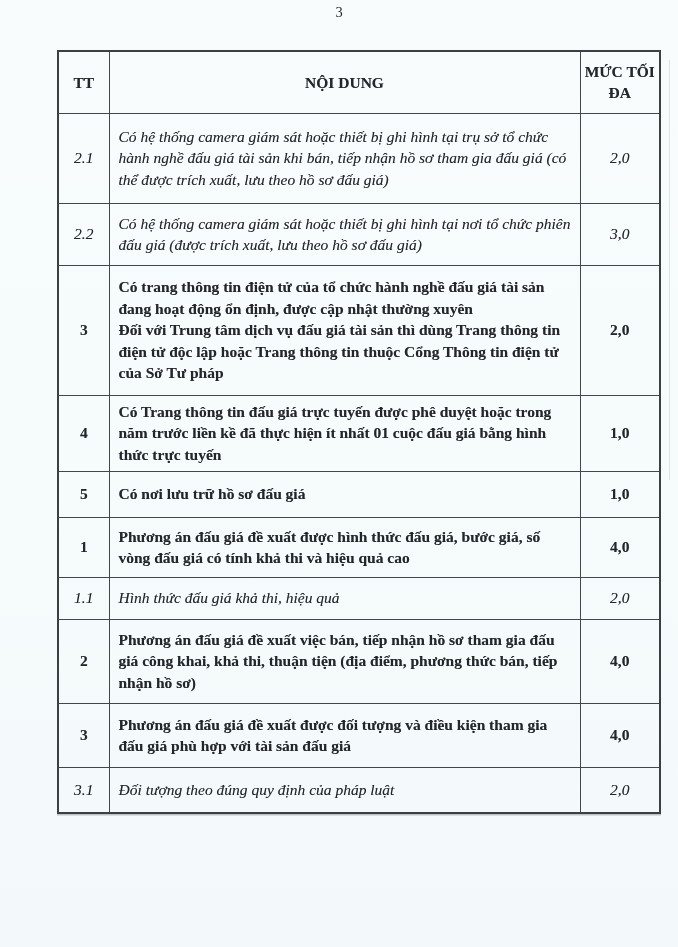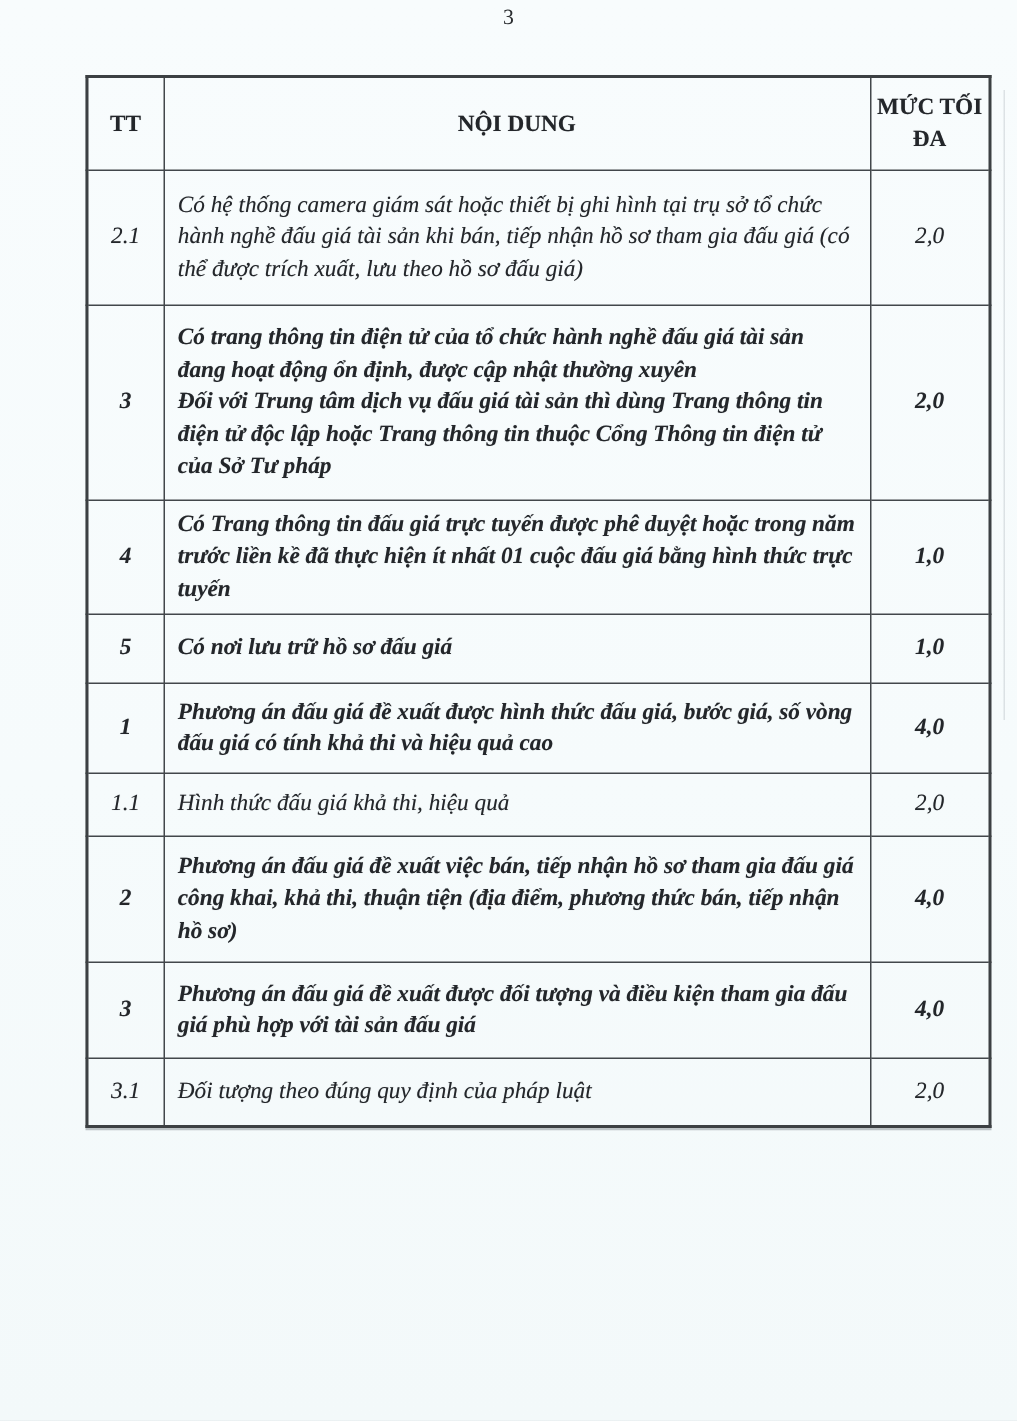--- a/index.html
+++ b/index.html
@@ -77,21 +77,21 @@
     text-align: left;
     padding: 4px 8px 4px 9px;
   }
   td.score {
     text-align: center;
     padding: 2px;
   }
 
   
   .it { font-style: italic; font-weight: normal; }
-  .bi { font-style: italic; font-weight: bold; }
+  .bi { font-weight: bold; }
   .b  { font-style: normal; font-weight: bold; }
   .note-it { font-style: italic; font-weight: normal; margin-left: 5px; }
 
   
   tr.rh-head { height: 62px; }
   tr.rh0  { height: 90px; }
   tr.rh1  { height: 62px; }
   tr.rh2  { height: 130px; }
   tr.rh3  { height: 76px; }
   tr.rh4  { height: 46px; }
@@ -126,20 +126,25 @@
       </tr>
     </thead>
     <tbody>
 
       <tr class="rh0">
         <td class="tt it">2.1</td>
         <td class="body it">Có hệ thống camera giám sát hoặc thiết bị ghi hình tại trụ sở tổ chức hành nghề đấu giá tài sản khi bán, tiếp nhận hồ sơ tham gia đấu giá (có thể được trích xuất, lưu theo hồ sơ đấu giá)</td>
         <td class="score it">2,0</td>
       </tr>
 
+      <tr class="rh1">
+        <td class="tt it">2.2</td>
+        <td class="body it">Có hệ thống camera giám sát hoặc thiết bị ghi hình tại nơi tổ chức phiên đấu giá (được trích xuất, lưu theo hồ sơ đấu giá)</td>
+        <td class="score it">3,0</td>
+      </tr>
 
       <tr class="rh2">
         <td class="tt bi">3</td>
         <td class="body bi">
           <div>Có trang thông tin điện tử của tổ chức hành nghề đấu giá tài sản đang hoạt động ổn định, được cập nhật thường xuyên</div>
           <div>Đối với Trung tâm dịch vụ đấu giá tài sản thì dùng Trang thông tin điện tử độc lập hoặc Trang thông tin thuộc Cổng Thông tin điện tử của Sở Tư pháp</div>
         </td>
         <td class="score bi">2,0</td>
       </tr>
 

